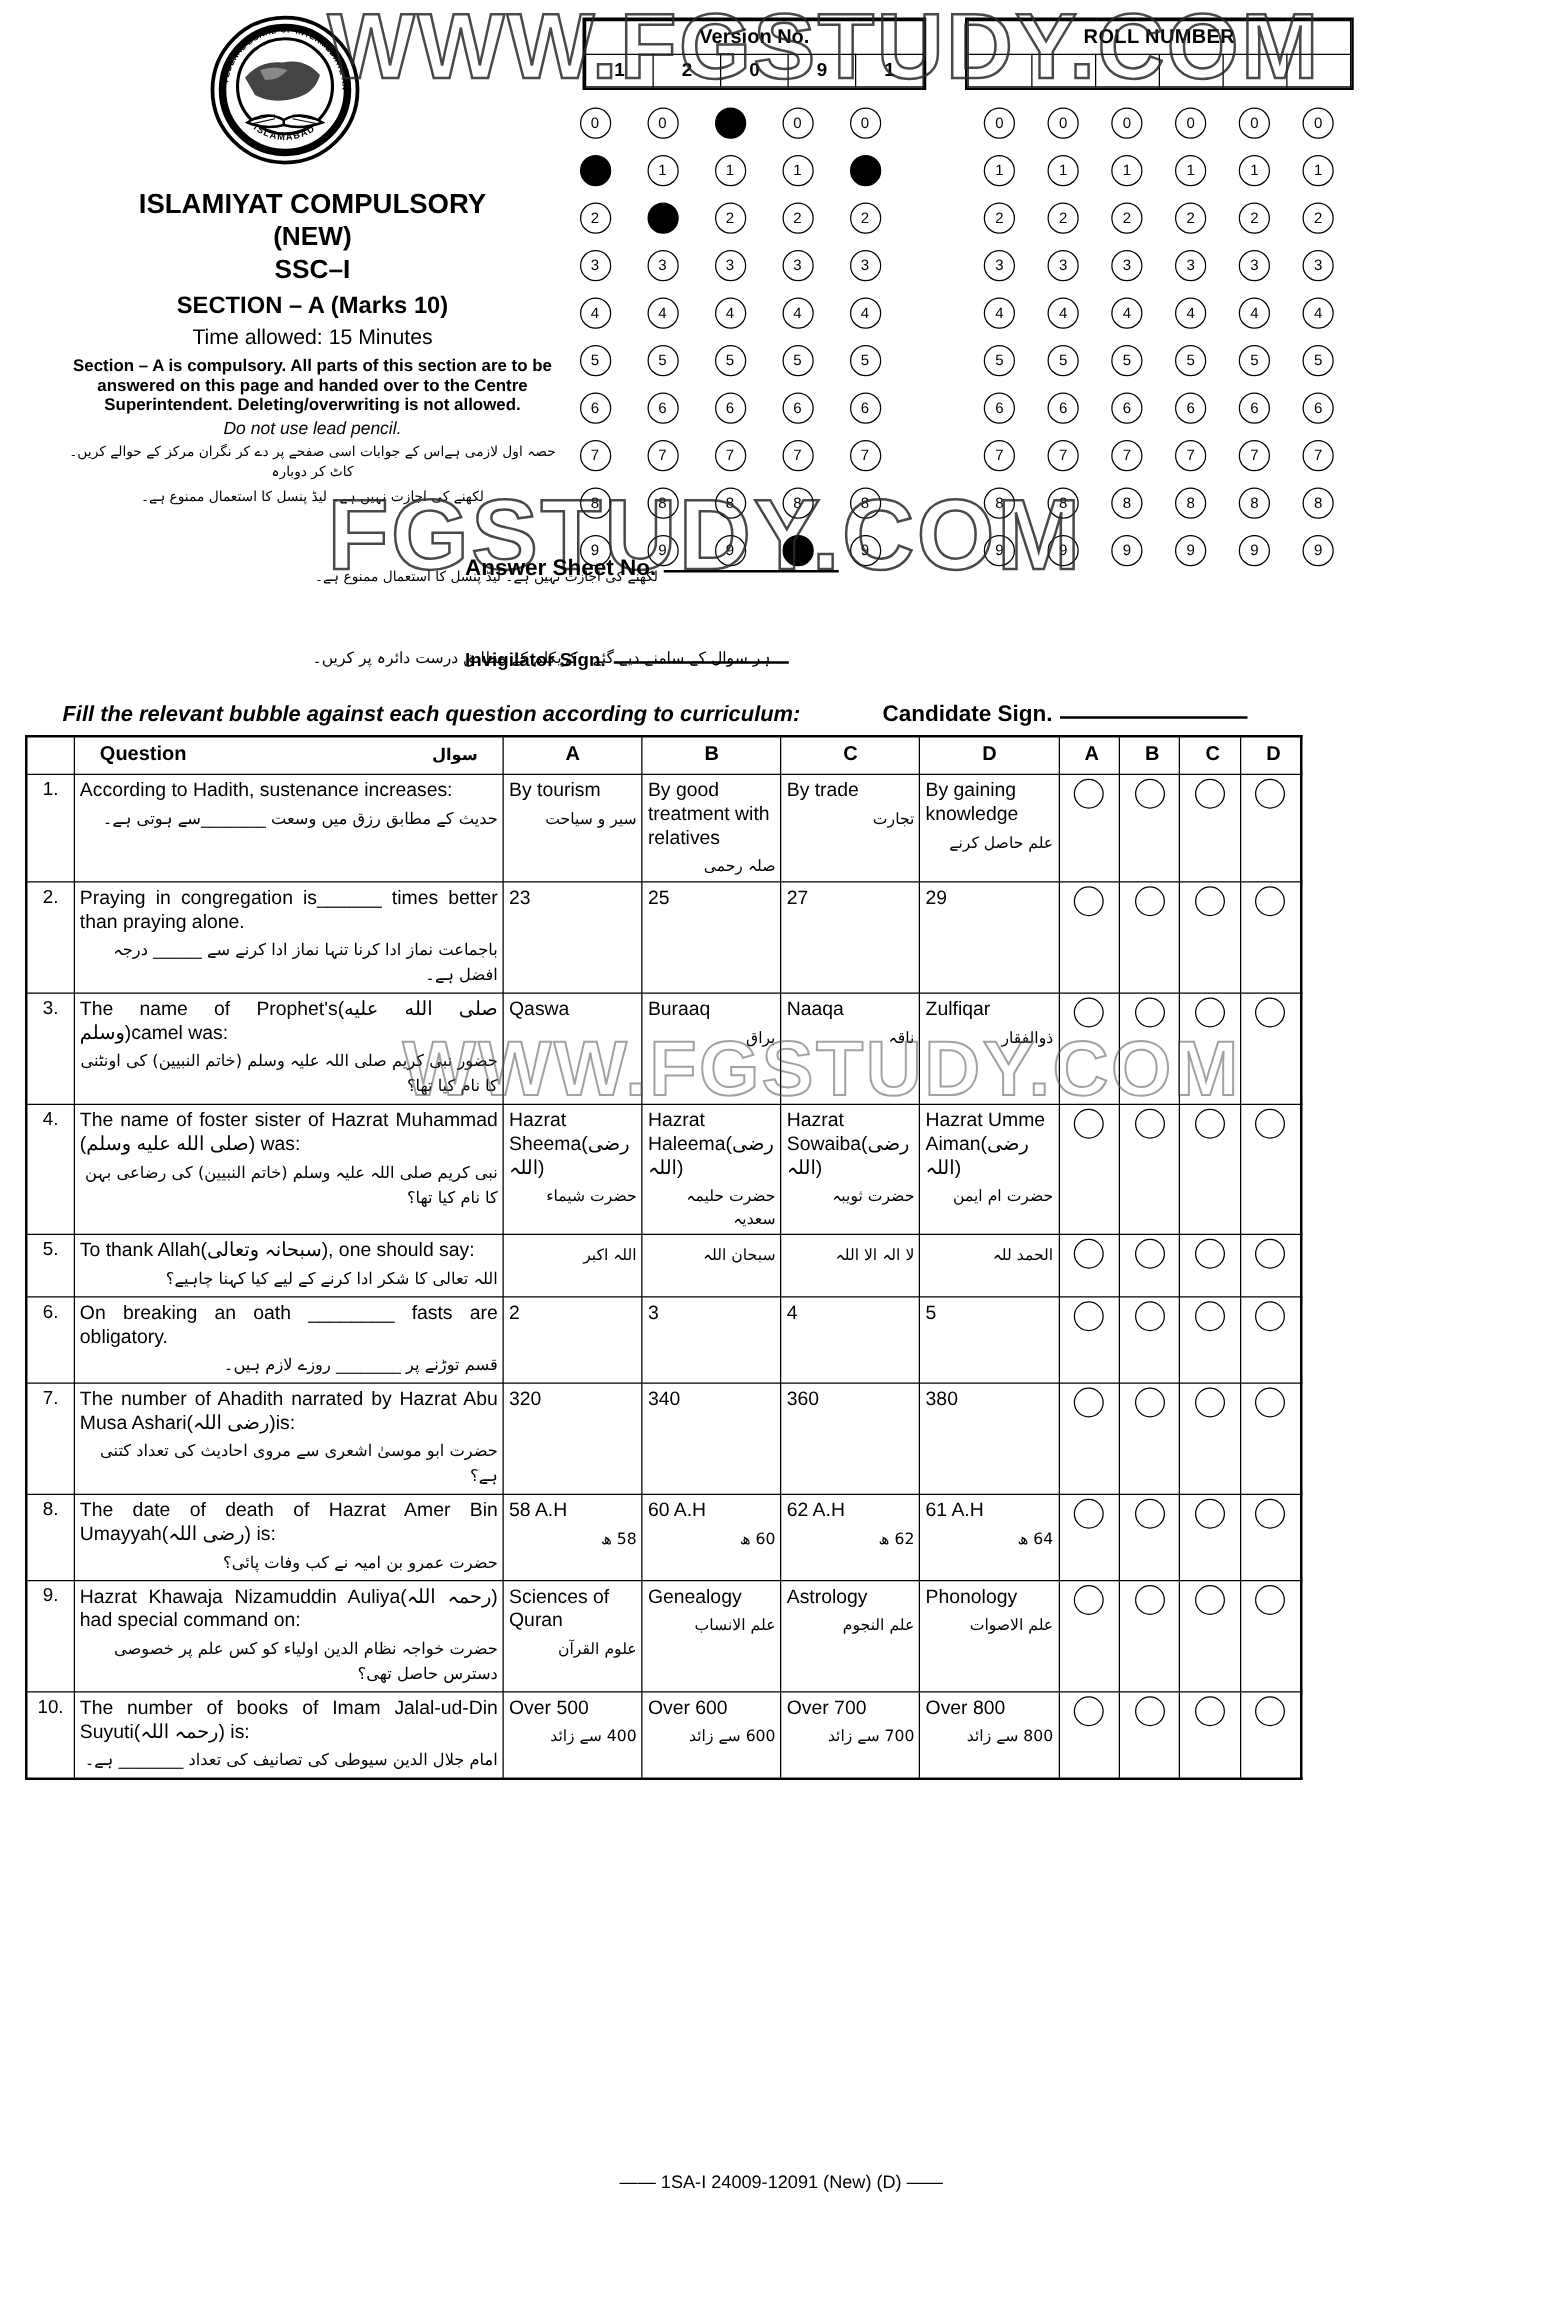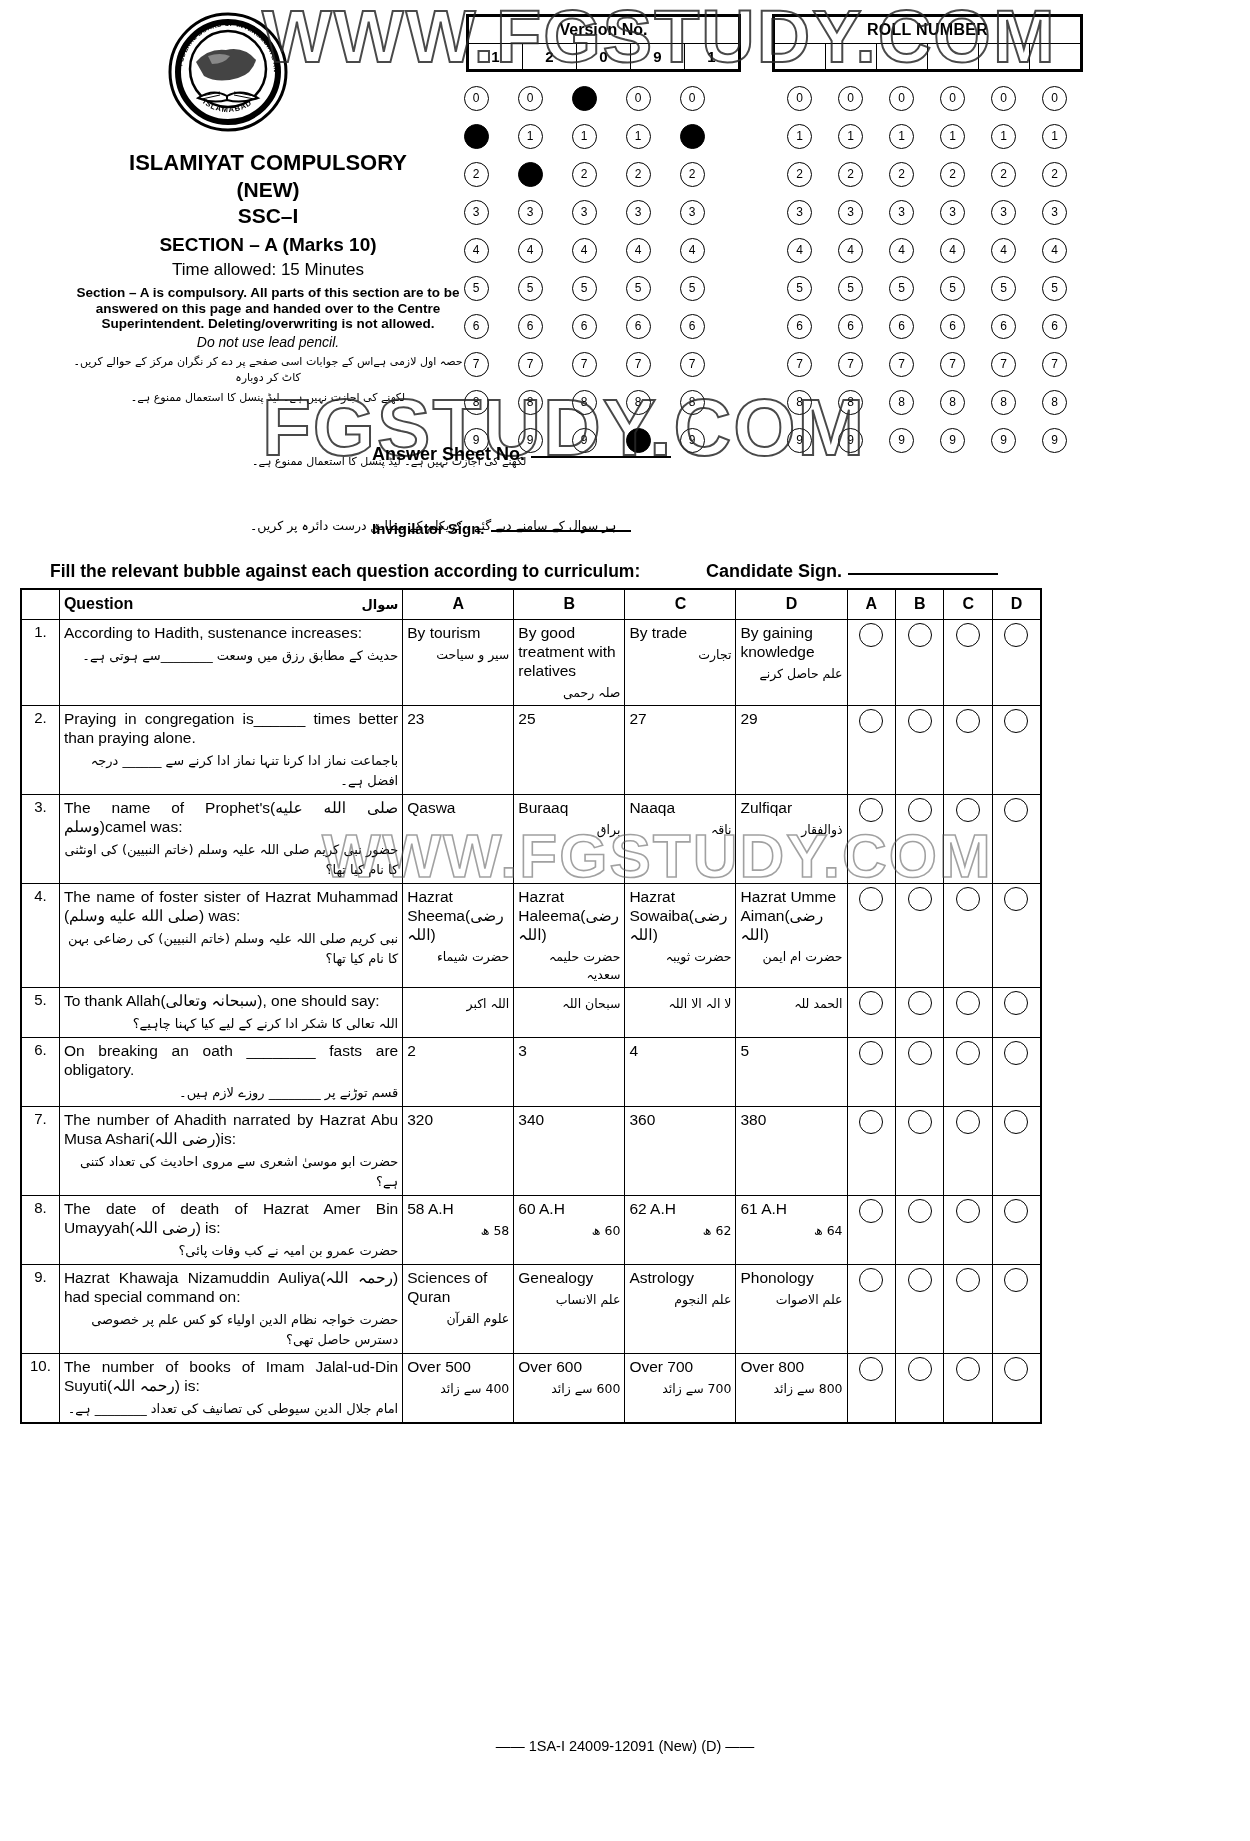--- a/index.html
+++ b/index.html
@@ -62,21 +62,21 @@
     border:1.6px solid #000; margin:0 auto;
     font-size:12px; line-height:22px; text-align:center;
     font-family:"Liberation Sans", sans-serif;
   }
   .bcell { width:54px; display:flex; justify-content:center; }
   .bcell-r { width:51px; display:flex; justify-content:center; }
   .bub.filled { background:#000; color:transparent; border-color:#000; }
 
   
   .titleblock {
-    position:absolute; left:68px; top:150px; width:400px;
+    position:absolute; left:50px; top:150px; width:400px;
     text-align:center; z-index:4;
   }
   .t-main { font-size:22px; font-weight:bold; letter-spacing:0px; }
   .t-new  { font-size:21px; font-weight:bold; margin-top:2px; }
   .t-ssc  { font-size:21px; font-weight:bold; margin-top:2px; }
   .t-sec  { font-size:19px; font-weight:bold; margin-top:6px; }
   .t-time { font-size:17px; margin-top:4px; }
   .t-ins  { font-size:13.5px; font-weight:bold; margin-top:5px; line-height:15.5px; }
   .t-pencil { font-size:14px; font-style:italic; margin-top:2px; }
   .t-urdu { font-size:11px; direction:rtl; margin-top:4px; line-height:16px; font-family:"DejaVu Sans", sans-serif;}
@@ -85,29 +85,29 @@
   .asheet { position:absolute; left:372px; top:444px; font-size:18px; font-weight:bold; z-index:6; }
   .asheet .rule { display:inline-block; width:140px; border-bottom:2px solid #000; margin-left:6px; vertical-align:2px; }
 
   .invig { position:absolute; left:372px; top:520px; font-size:15px; font-weight:bold; z-index:6; }
   .invig .rule { display:inline-block; width:140px; border-bottom:2px solid #000; margin-left:6px; vertical-align:2px; }
 
   .urdu-left-1 { position:absolute; left:252px; top:455px; font-size:11px; direction:rtl; z-index:6; font-family:"DejaVu Sans", sans-serif;}
   .urdu-left-2 { position:absolute; left:250px; top:518px; font-size:12.5px; direction:rtl; z-index:6; font-family:"DejaVu Sans", sans-serif;}
 
   
-  .fillline { position:absolute; left:50px; top:561px; font-size:17.5px; font-weight:bold; }
+  .fillline { position:absolute; left:50px; top:561px; font-size:17.5px; font-weight:bold;font-style:italic; }
   .candsign { position:absolute; left:706px; top:561px; font-size:18px; font-weight:bold; }
   .candsign .rule { display:inline-block; width:150px; border-bottom:2px solid #000; margin-left:6px; vertical-align:2px; }
 
   
   .qwrap { position:absolute; left:20px; top:588px; width:1022px; }
   table.q { border-collapse:collapse; width:1022px; table-layout:fixed; border:2px solid #000; }
   table.q td, table.q th { border:1px solid #000; vertical-align:top; padding:3px 4px; }
-  table.q thead th { text-align:center; font-size:16px; font-weight:bold; padding:4px 4px; height:30px; vertical-align:middle; }
+  table.q thead th { text-align:center; font-size:16px; font-weight:bold; padding:4px 20px; height:30px; vertical-align:middle; }
   thead th.hq { text-align:left; }
   .hq-inner { display:flex; justify-content:space-between; align-items:center; }
   .hq-urdu { font-size:13px; font-family:"DejaVu Sans", sans-serif;}
 
   col.c-num { width:38px; }
   col.c-q   { width:340px; }
   col.c-opt { width:110px; }
   col.c-bub { width:48px; }
 
   td.num { text-align:center; font-size:15px; vertical-align:bottom; padding-bottom:8px; }

